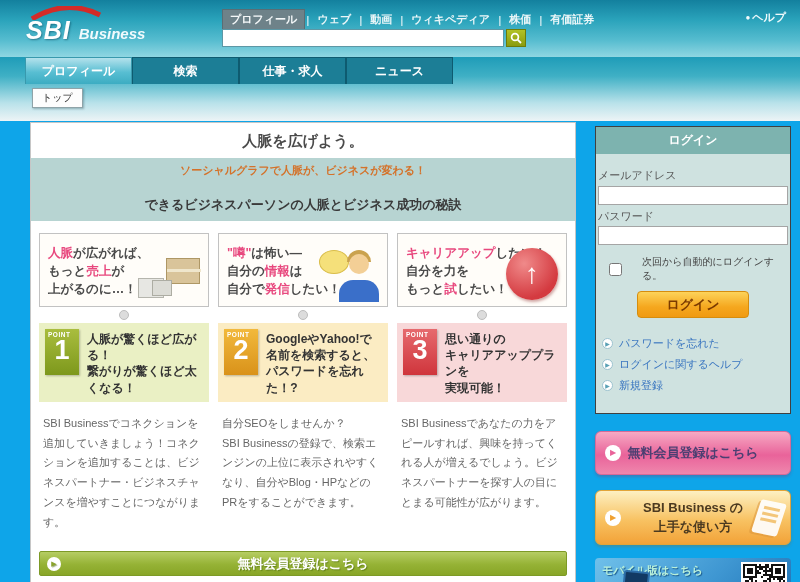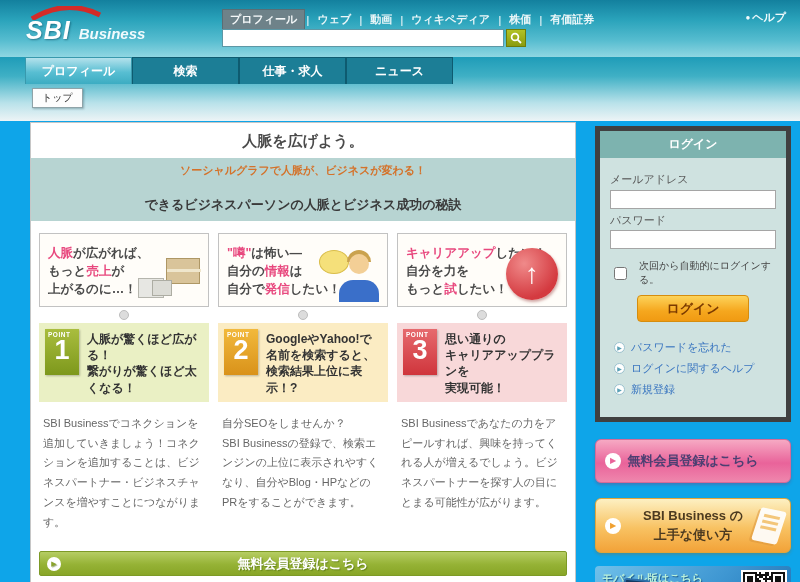--- a/index.html
+++ b/index.html
@@ -83,26 +83,26 @@
 
   .greenbar { position:relative; margin:14px 8px 2px; height:25px; border:1px solid #7d9a26; border-radius:2px;
     background:linear-gradient(180deg,#b6cd63 0%,#95b235 55%,#88a527 100%);
     text-align:center; color:#fff; font-size:13px; font-weight:bold; line-height:24px; cursor:pointer;
     text-shadow:1px 1px 1px rgba(60,90,0,.5); }
   .greenbar .circ { position:absolute; left:7px; top:5px; width:14px; height:14px; border-radius:50%; background:#fff;
     color:#8aa32c; font-size:7px; line-height:14px; text-align:center; }
 
   
   .sidebar { position:absolute; left:595px; top:126px; width:196px; }
-  .loginbox { border:5px solid #404040; background:#cfe2e0; }
+  .loginbox { border:1px solid #404040; background:#cfe2e0; }
   .loginbox .lhead { background:#7db3af; color:#fff; font-size:12px; font-weight:bold; text-align:center; padding:5px 0; }
-  .lbody { padding:10px 10px 12px; }
+  .lbody { padding:10px 2px 12px; }
   .flabel { font-size:11px; color:#555; margin:4px 0 2px; }
   .finput { width:100%; height:19px; border:1px solid #a5a5a5; font-size:11px; padding:0 3px; }
-  .rememberrow { display:flex; align-items:center; gap:12px; font-size:10px; color:#444; margin:10px 4px 8px; }
+  .rememberrow { display:flex; align-items:center; gap:20px; font-size:10px; color:#444; margin:10px 11px 8px; }
   .loginbtn { display:block; margin:2px auto 0; width:112px; height:27px;
     background:linear-gradient(180deg,#fdd35a 0%,#f5a71e 60%,#f09a12 100%);
     border:1px solid #d68d0e; border-radius:4px; color:#7b3a00; font-size:13px; font-weight:bold; cursor:pointer; }
   .llinks { padding:12px 0 2px; }
   .llink { display:flex; align-items:center; gap:6px; font-size:11px; color:#3a76c0; margin:6px 0 6px 4px; cursor:pointer; }
   .llink .b { width:11px; height:11px; min-width:11px; border-radius:50%; background:#fff; border:1px solid #9cc2cf;
     color:#5aa0b5; font-size:6px; line-height:11px; text-align:center; }
 
   .pinkbtn { position:relative; margin-top:17px; height:44px; border-radius:6px; cursor:pointer;
     background:linear-gradient(180deg,#f6a9c3 0%,#e9639a 55%,#ef87ad 100%); border:1px solid #d succ;
@@ -226,21 +226,21 @@
               </div>
           </div>
           <div class="connector"></div>
           <div class="pointhead orange">
             <div class="numbox orange">
               <span class="plabel">POINT</span>
               <span class="pnum">2</span>
             </div>
             <div class="pheading">GoogleやYahoo!で
 名前を検索すると、
-検索結果上位に表示！?</div>
+パスワードを忘れた！?</div>
           </div>
           <div class="pbody">自分SEOをしませんか？
 SBI Businessの登録で、検索エンジンの上位に表示されやすくなり、自分やBlog・HPなどのPRをすることができます。</div>
         </div>
 
         <div class="col">
           <div class="catch">
             <div><span class="em">キャリアアップ</span><span>したい！</span></div>
             <div><span>自分を力を</span></div>
             <div><span>もっと</span><span class="em">試</span><span>したい！</span></div>

